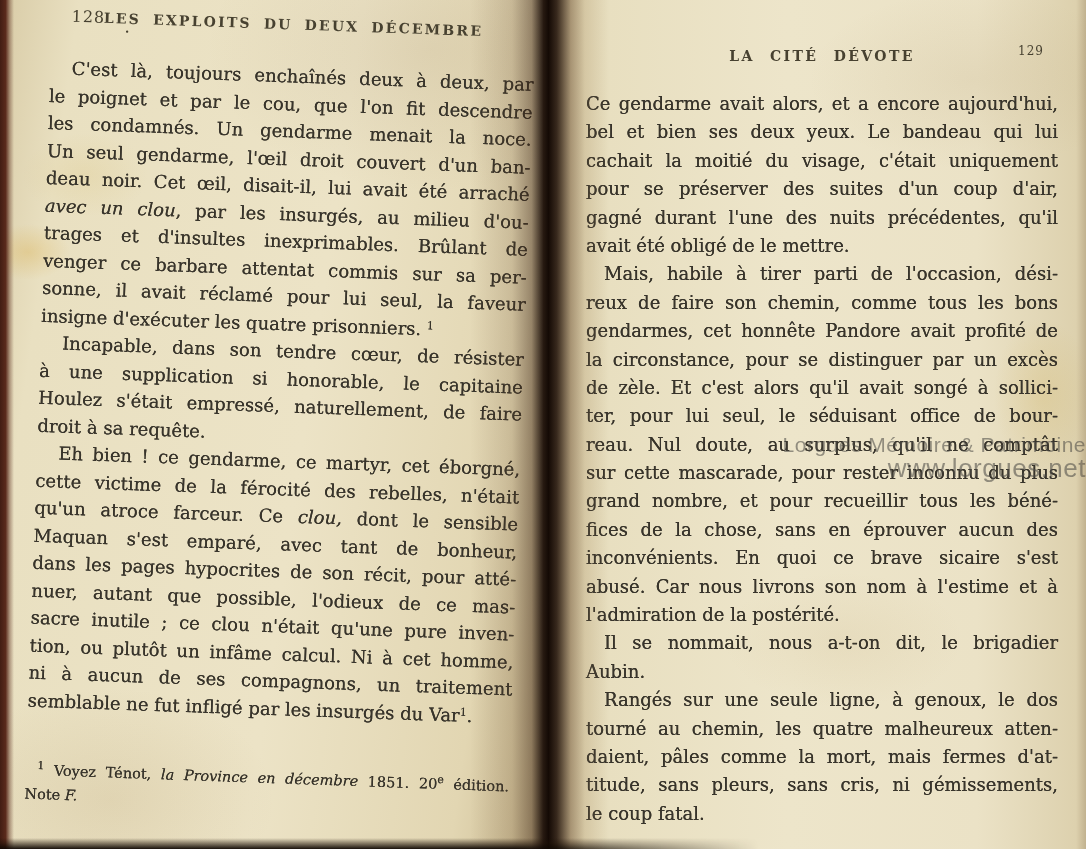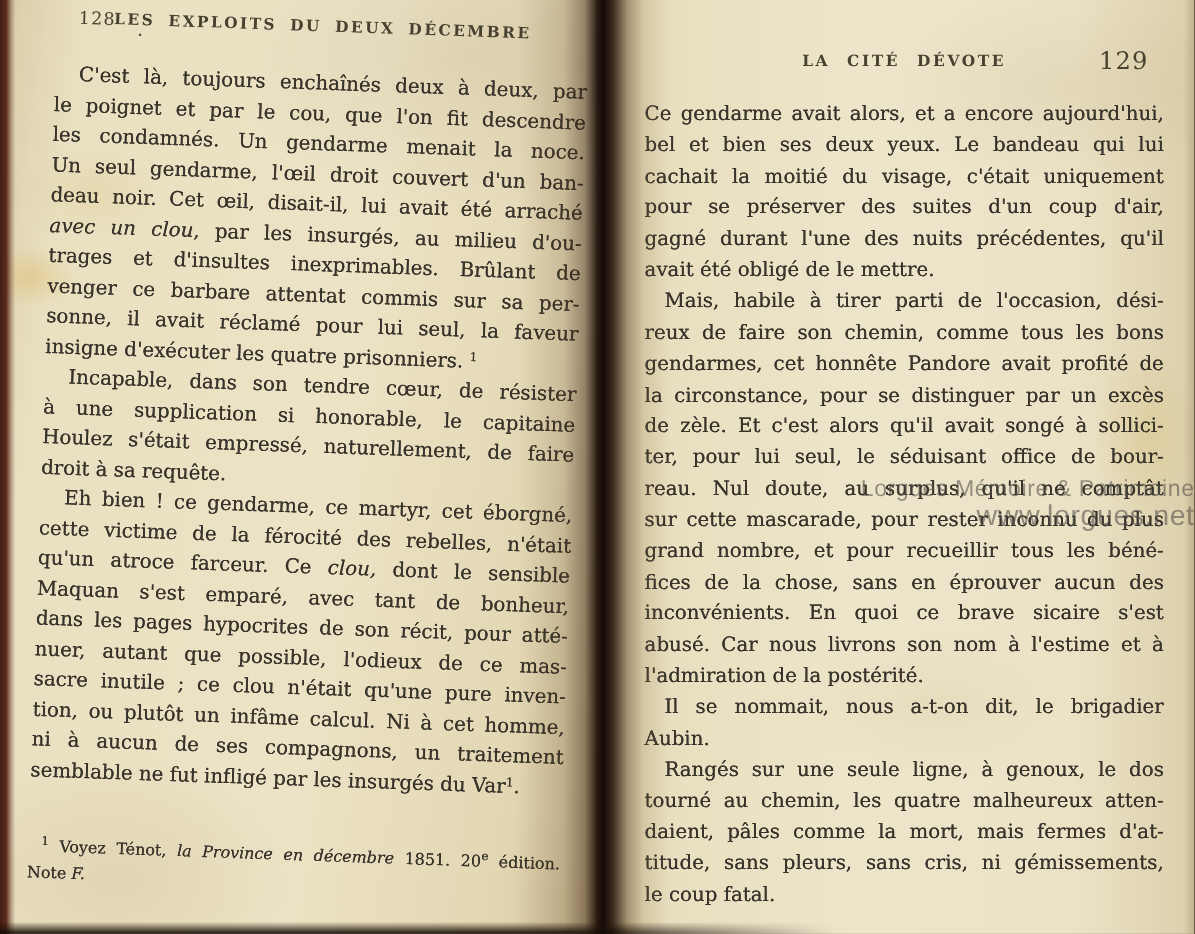--- a/index.html
+++ b/index.html
@@ -76,21 +76,21 @@
   .lp-body { margin-top:26px; }
   .lp-body .line { font-size:18px; height:27.5px; line-height:27.5px; }
   .footnote { margin-top:44px; }
   .footnote .line { font-size:14.5px; height:24px; line-height:24px; }
   .footnote .line.ind { text-indent:12px; }
 
   .rp-col { position:absolute; left:566px; top:44px; width:472px; z-index:3;margin-left:20px; }
   .rp-header { position:relative; height:20px; color:#474130; }
   .rp-title { position:absolute; left:0; right:0; top:4px; text-align:center;
     font-size:14px; font-weight:bold; letter-spacing:2.4px; word-spacing:8px; }
-  .rp-num { position:absolute; right:14px; top:0; font-size:22px; letter-spacing:1px; }
+  .rp-num { position:absolute; right:14px; top:0; font-size:12px; letter-spacing:1px; }
   .rp-body { margin-top:26px; }
   .rp-body .line { font-size:18px; height:28.4px; line-height:28.4px; }
   .rp-body .line.ind { text-indent:18px; }
 
   .para { margin:0; }
   em { font-style:italic; }
   sup { font-size:11px; line-height:0; vertical-align:6px; letter-spacing:0; }
 
   
   .watermark {

